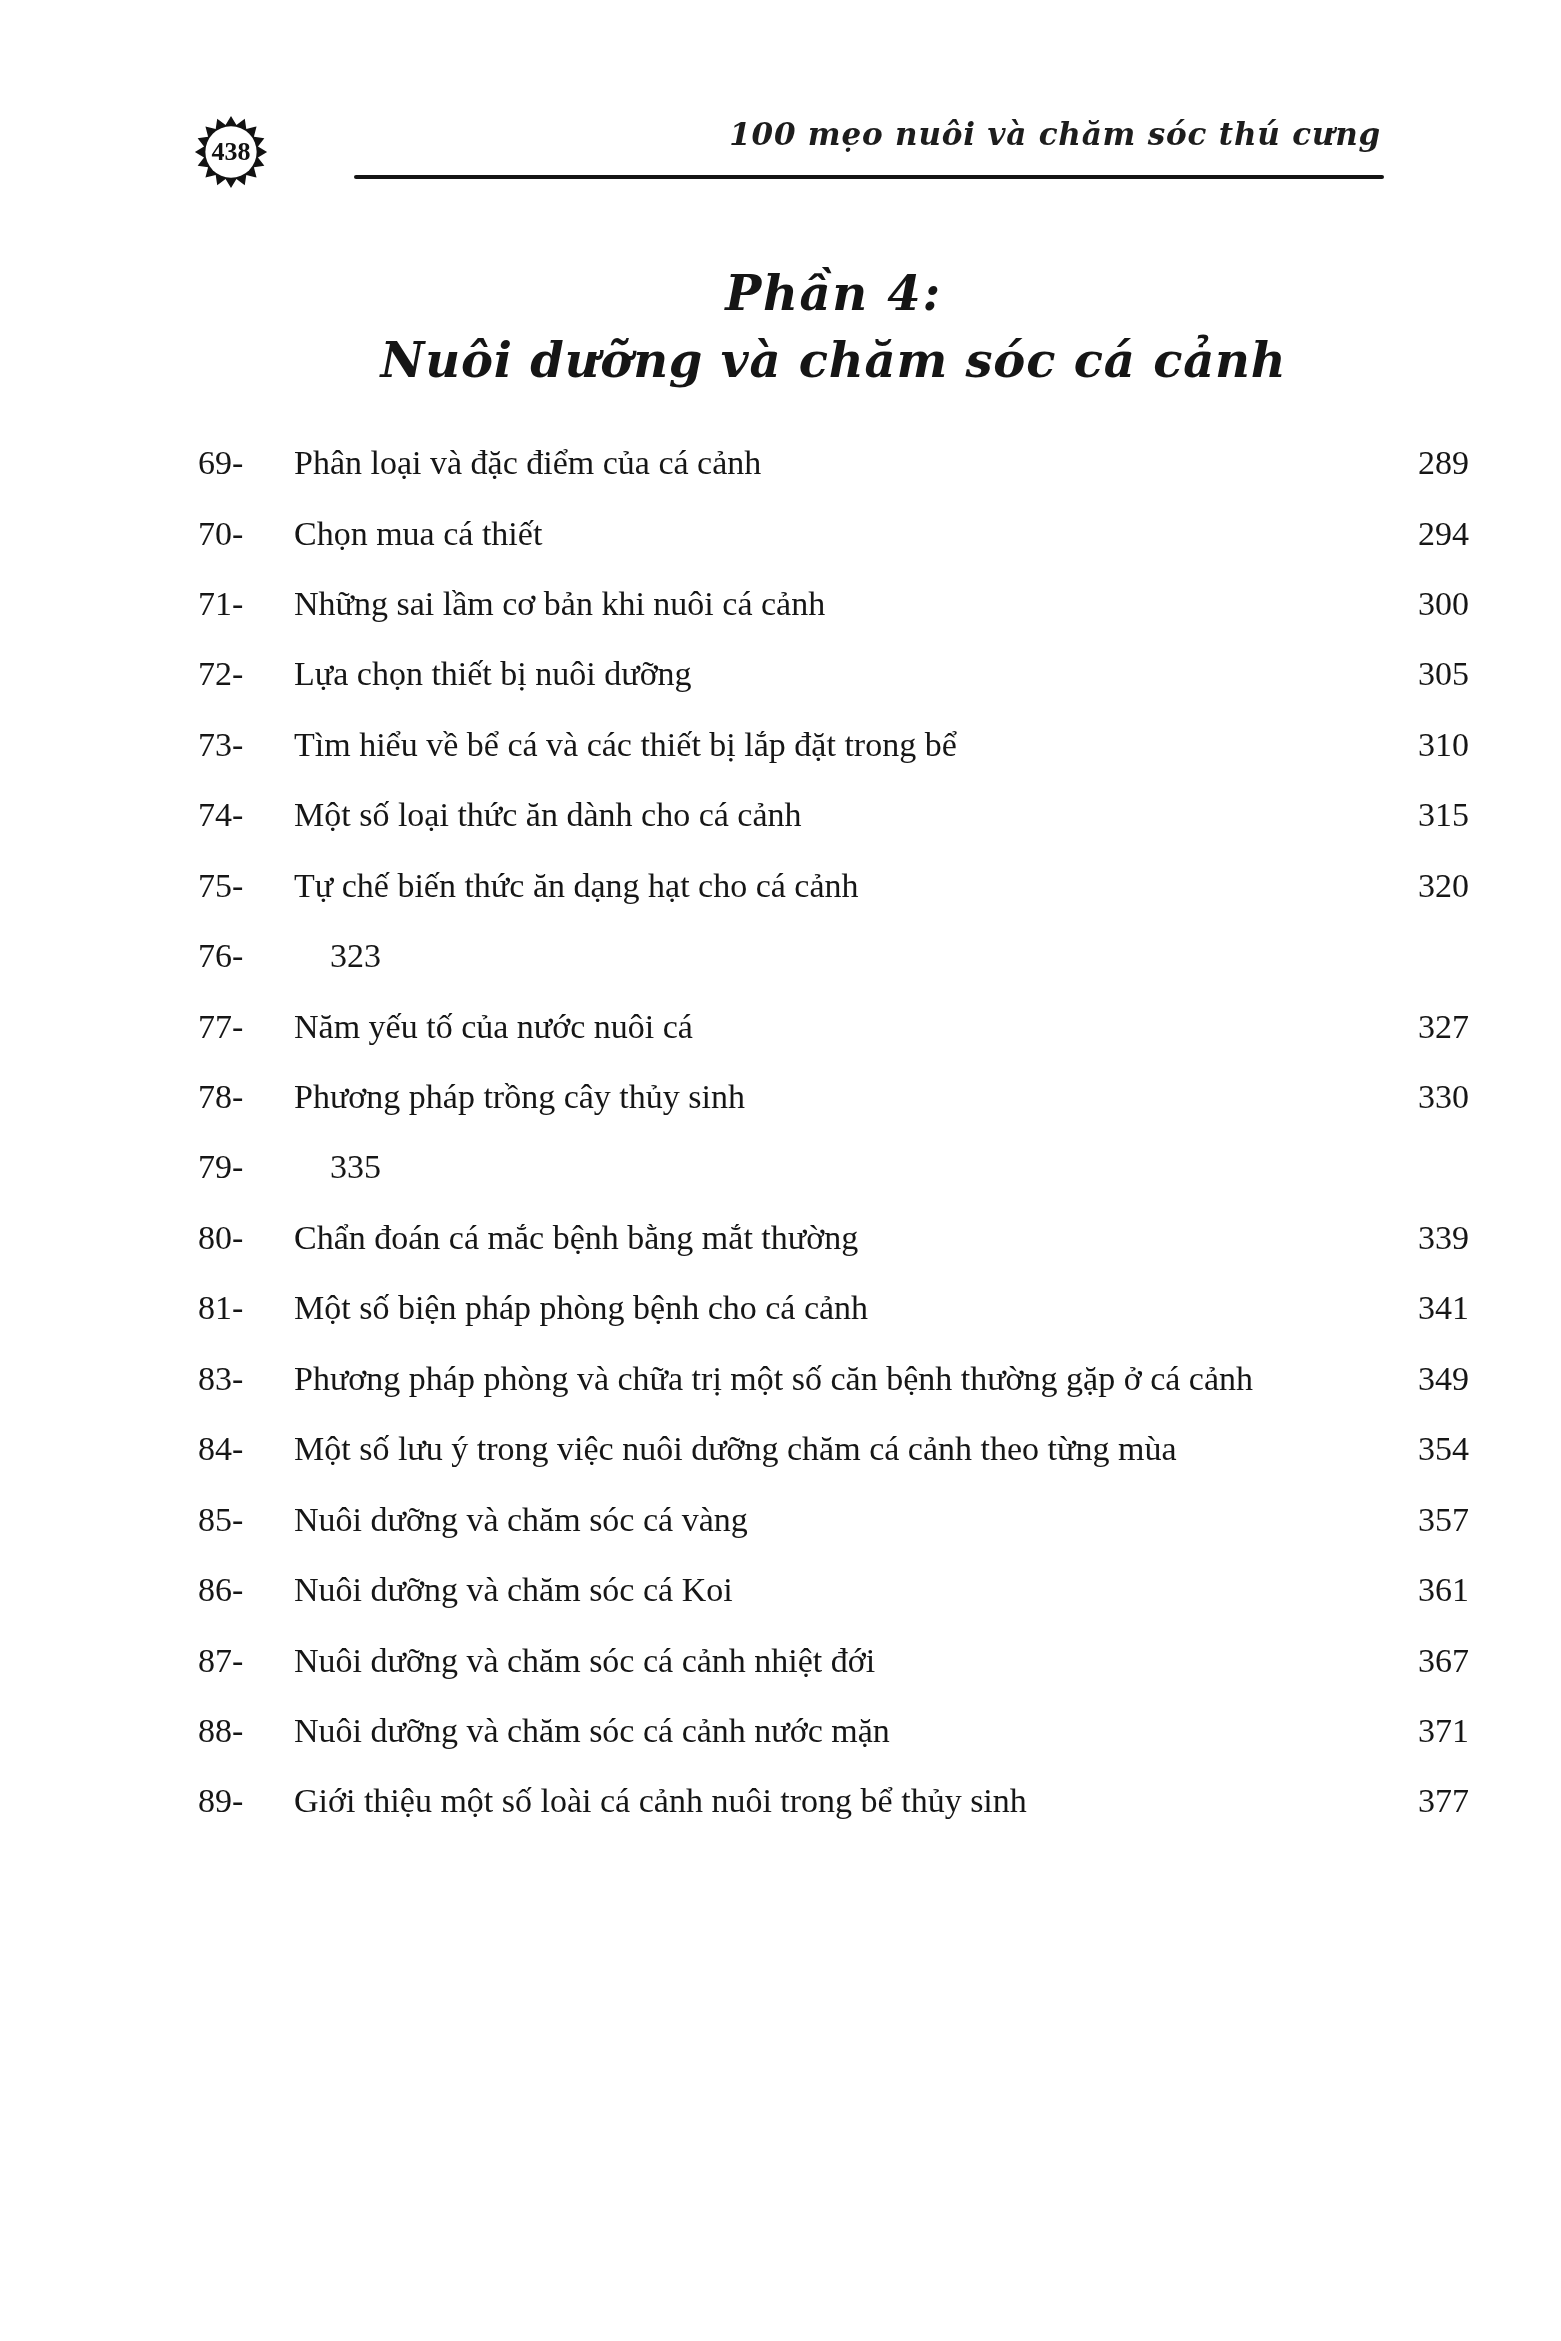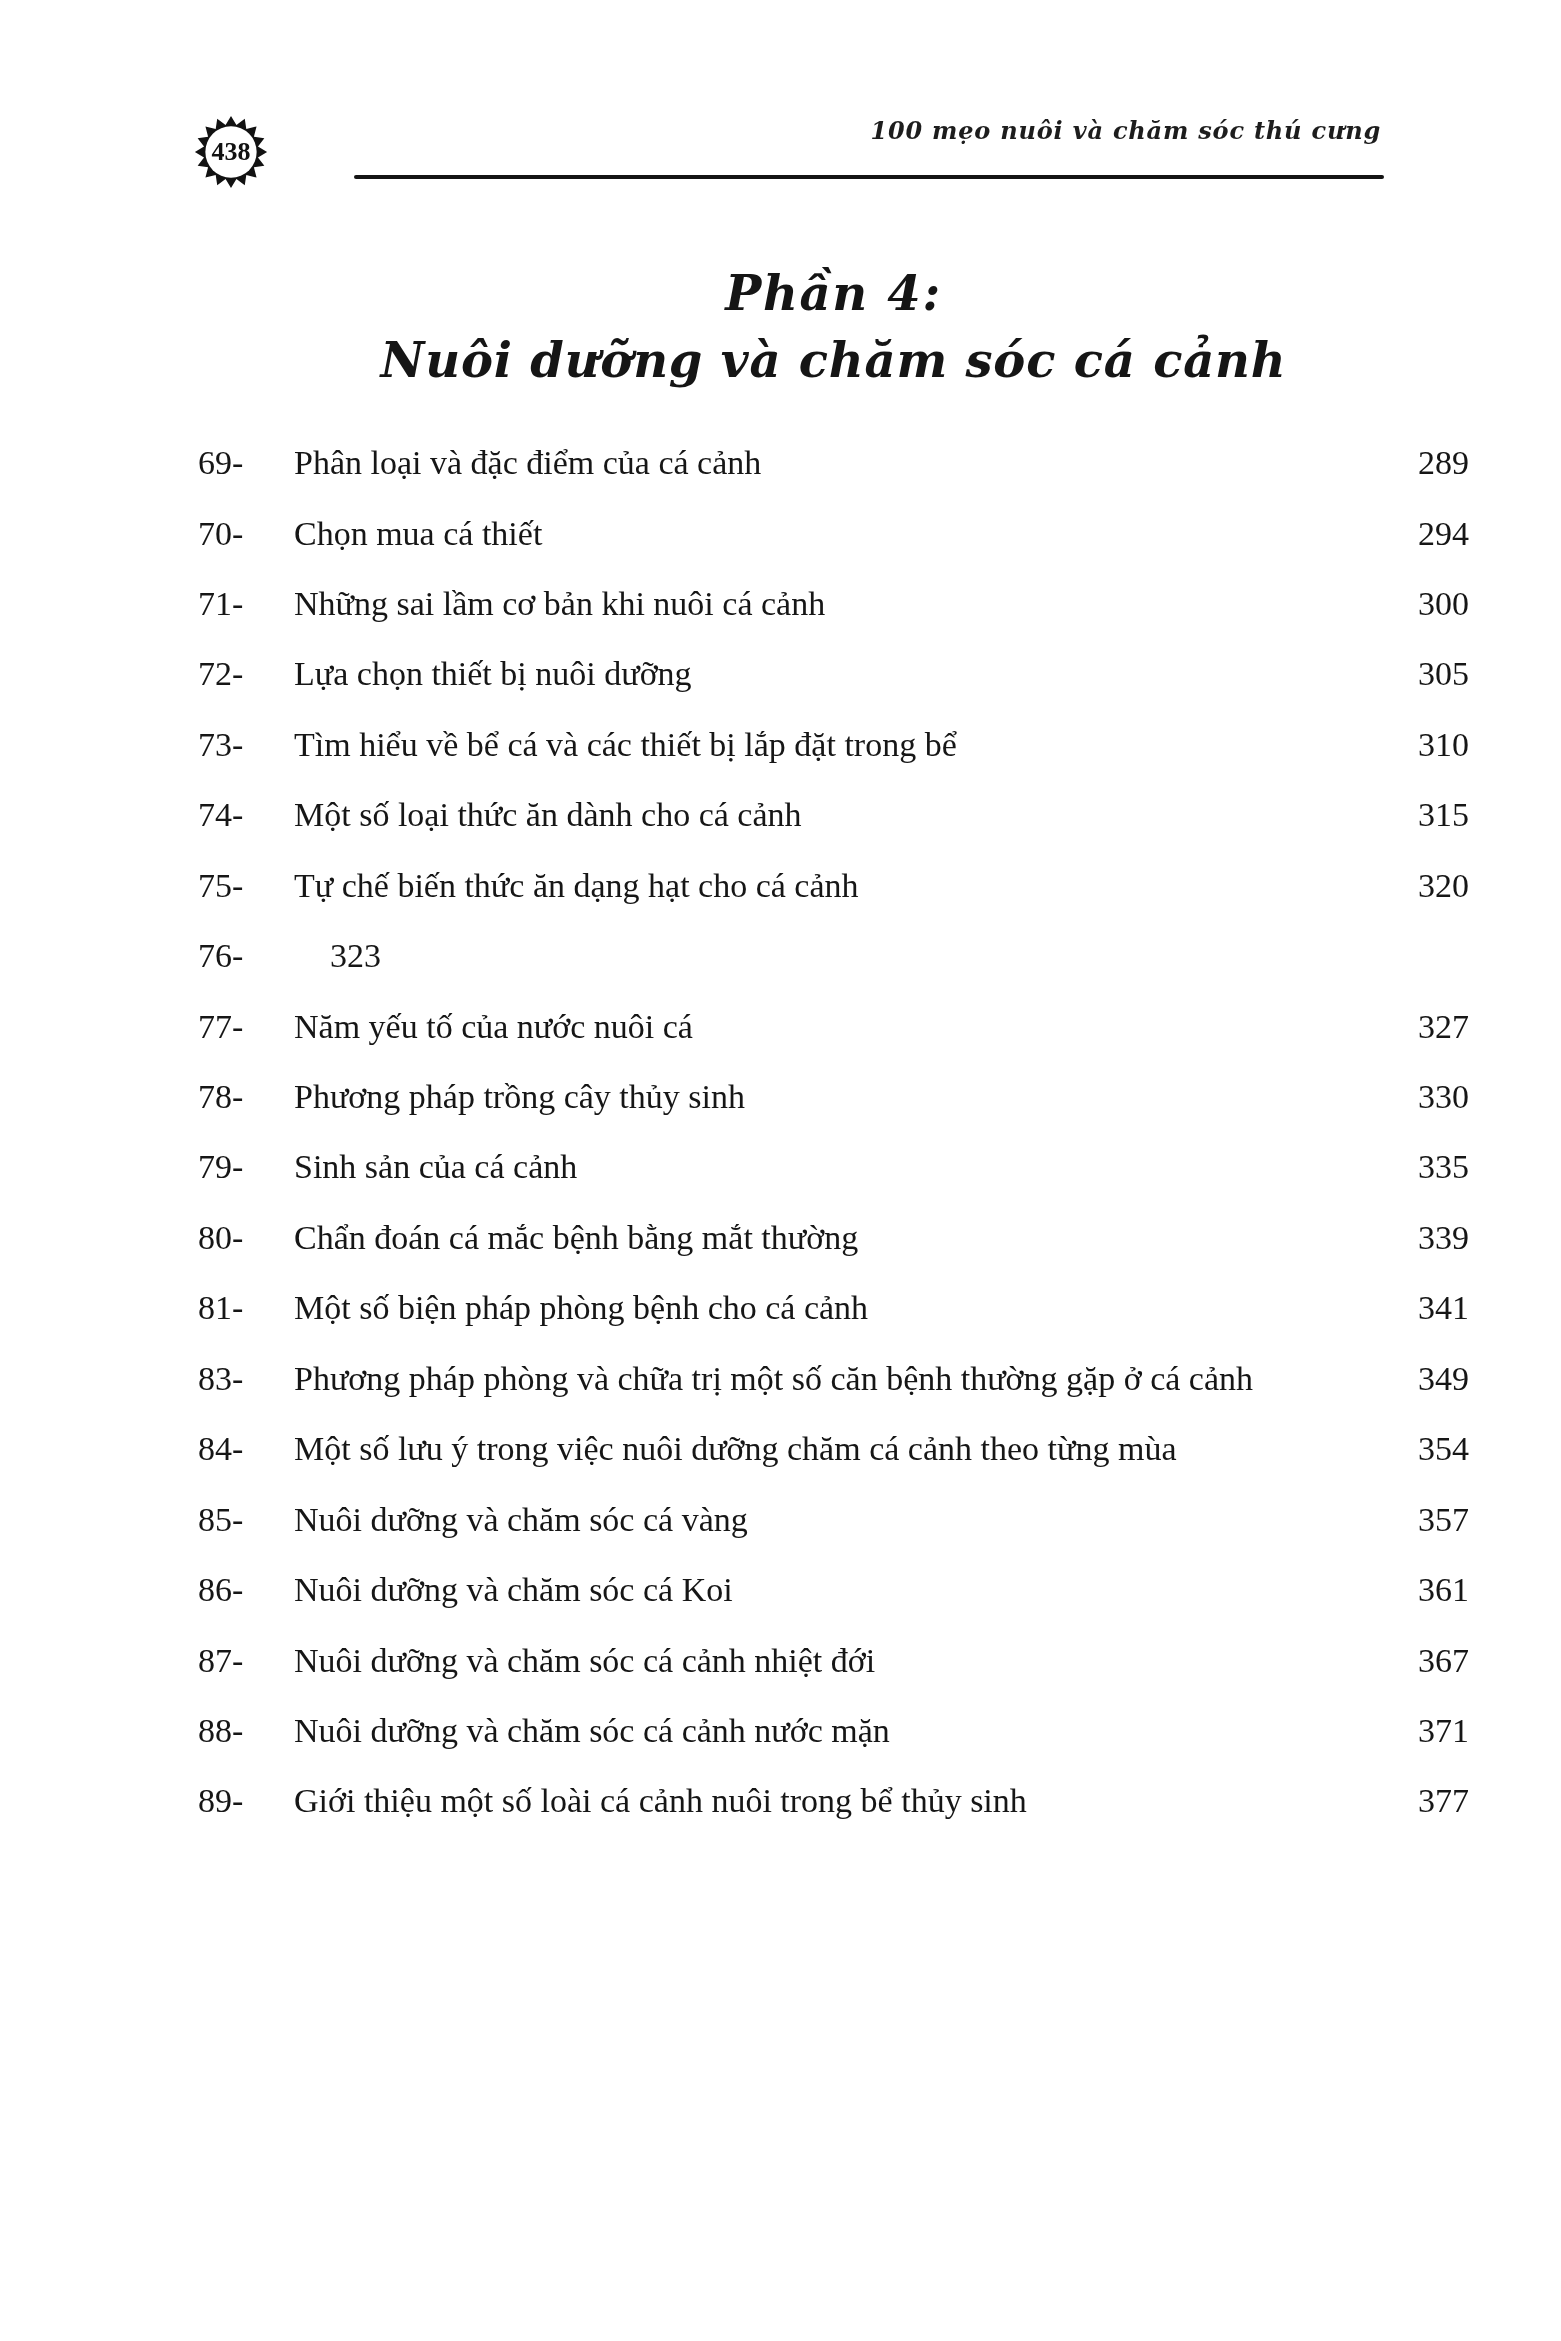--- a/index.html
+++ b/index.html
@@ -41,21 +41,21 @@
     font-weight: bold;
     color: #111;
   }
   .running-header {
     position: absolute;
     top: 116px;
     right: 180px;
     font-family: "DejaVu Serif", serif;
     font-style: italic;
     font-weight: bold;
-    font-size: 24px;
+    font-size: 31px;
     letter-spacing: 0.8px;
     color: #1d1d1d;
     white-space: nowrap;
   }
   .header-rule {
     position: absolute;
     top: 175px;
     left: 354px;
     right: 177px;
     height: 4.1px;
@@ -190,21 +190,20 @@
     </div>
 
     <div class="toc-row">
       <span class="toc-num">78-</span>
       <span class="toc-title">Phương pháp trồng cây thủy sinh</span>
       <span class="toc-page">330</span>
     </div>
 
     <div class="toc-row">
       <span class="toc-num">79-</span>
-      <span class="toc-title">Sinh sản của cá cảnh</span>
       <span class="toc-page">335</span>
     </div>
 
     <div class="toc-row">
       <span class="toc-num">80-</span>
       <span class="toc-title">Chẩn đoán cá mắc bệnh bằng mắt thường</span>
       <span class="toc-page">339</span>
     </div>
 
     <div class="toc-row">

